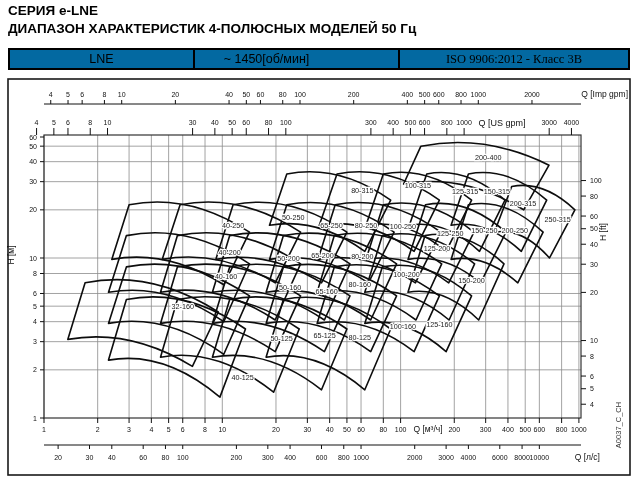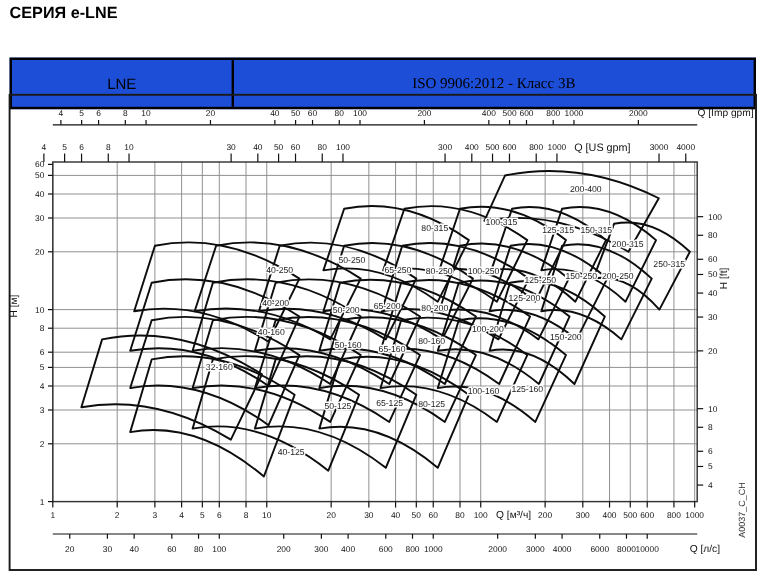--- a/index.html
+++ b/index.html
@@ -1,35 +1,37 @@
 <!DOCTYPE html>
 <html><head>
 <meta charset="utf-8">
 <style>
   html,body{margin:0;padding:0;background:#fff;}
   body{width:642px;height:489px;position:relative;font-family:"Liberation Sans",sans-serif;color:#000;overflow:hidden;}
   .title-block{position:absolute;left:8px;top:2px;line-height:1.35;}
   .title-line{font-size:13.5px;font-weight:bold;white-space:nowrap;}
-  .hdr-table{position:absolute;left:8px;top:48px;width:622px;height:43px;display:flex;border:2px solid #000;box-sizing:border-box;background:#1d4ed8;}
+  .hdr-table{position:absolute;left:8px;top:48px;width:622px;height:22px;display:flex;border:2px solid #000;box-sizing:border-box;background:#0369a1;}
   .hdr-cell{display:flex;align-items:center;justify-content:center;font-size:12.5px;box-sizing:border-box;height:100%;}
   .hdr-cell.c1{width:185px;border-right:2px solid #000;}
   .hdr-cell.c2{width:205px;border-right:2px solid #000;padding-right:60px;}
   .hdr-cell.c3{flex:1;font-family:Liberation Serif, serif;}
   svg{position:absolute;left:0;top:0;}
   text{font-family:"Liberation Sans",sans-serif;}
 </style>
 </head>
 <body>
 
 <div class="title-block">
   <div class="title-line">СЕРИЯ e-LNE</div>
+  <div class="title-line">ДИАПАЗОН ХАРАКТЕРИСТИК 4-ПОЛЮСНЫХ МОДЕЛЕЙ 50 Гц</div>
 </div>
 
 <div class="hdr-table">
   <div class="hdr-cell c1">LNE</div>
+  <div class="hdr-cell c2">~ 1450[об/мин]</div>
   <div class="hdr-cell c3">ISO 9906:2012 - Класс 3В</div>
 </div>
 
 <svg id="chart" width="642" height="489" viewBox="0 0 642 489">
     <rect x="8" y="79" width="622" height="396" fill="none" stroke="#1a1a1a" stroke-width="1.6"></rect>
     <g stroke="#8c8c8c" stroke-width="0.8">
       <line x1="44" y1="135" x2="44" y2="418"></line>
       <line x1="97.67364822688785" y1="135" x2="97.67364822688785" y2="418"></line>
       <line x1="129.0707197165158" y1="135" x2="129.0707197165158" y2="418"></line>
       <line x1="151.3472964537757" y1="135" x2="151.3472964537757" y2="418"></line>

